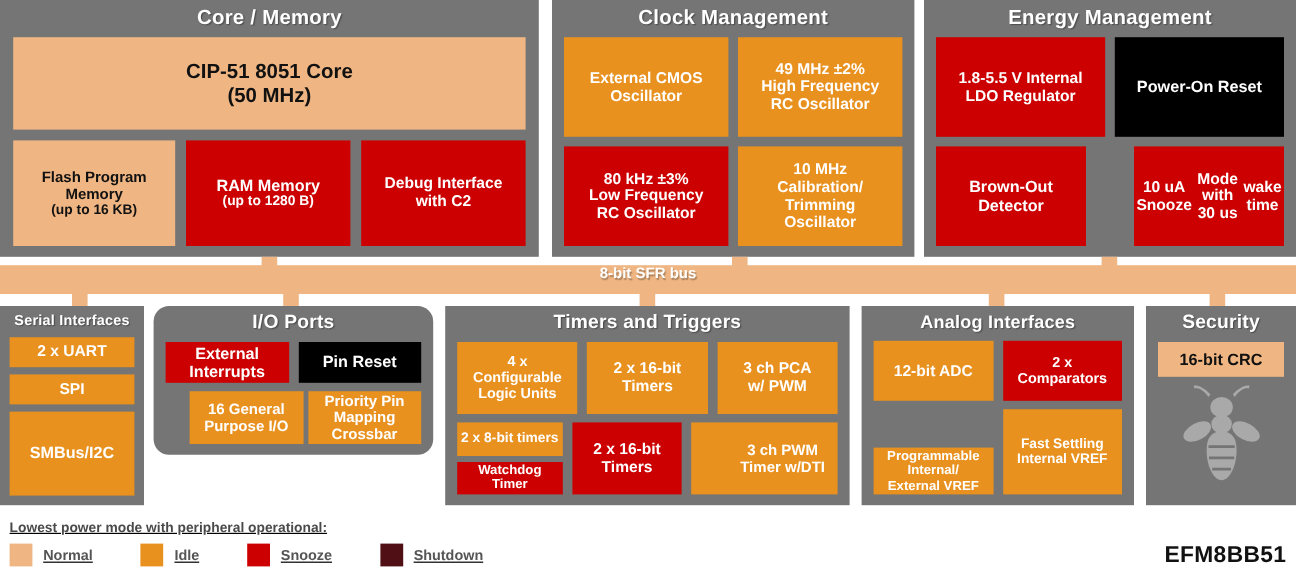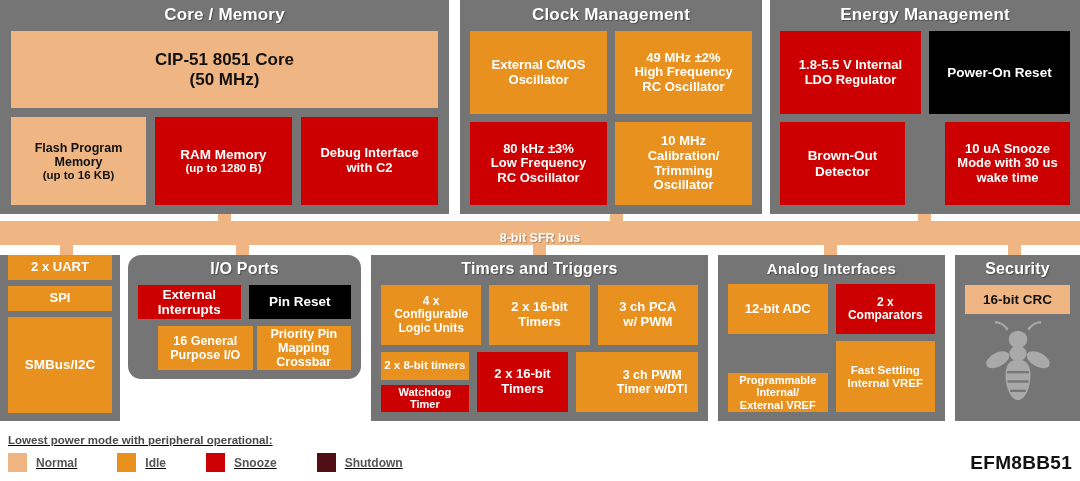--- a/index.html
+++ b/index.html
@@ -46,21 +46,21 @@
   .c-shutdown { background: #000000; color: #ffffff; }
 
   
   #sfr-bus {
     position: absolute;
     left: 0; top: 221px; width: 1080px; height: 24px;
     background: #efb683;
     color: #ffffff;
     font-weight: bold;
     font-size: 12.5px;
-    display: flex; align-items: flex-end; justify-content: center;
+    display: flex; align-items: flex-start; justify-content: center;
     text-shadow: 1px 1px 1px rgba(0,0,0,.3);
   }
   .conn {
     position: absolute;
     background: #efb683;
     width: 13px;
   }
 
   
   #legend { position: absolute; left: 8px; top: 434px; width: 640px; text-decoration: underline; }
@@ -151,21 +151,21 @@
         </div>
         <div class="blk c-shutdown" style="flex:1;font-size:13.5px;flex-direction:column;">
           <span>Power-On Reset</span>
         </div>
       </div>
       <div style="display:flex;flex:1;gap:8px;border-radius:22px;">
         <div class="blk c-snooze" style="flex:1;font-size:13.5px;flex-direction:column;">
           <span>Brown-Out</span>
           <span>Detector</span>
         </div>
-        <div class="blk c-snooze" style="flex:1;font-size:13px;flex-direction:column;margin-left:32px;">
+        <div class="blk c-snooze" style="flex:1;font-size:13px;flex-direction:row;margin-left:32px;">
           <span>10 uA Snooze</span>
           <span>Mode with 30 us</span>
           <span>wake time</span>
         </div>
       </div>
     </div>
   </div>
 
   <div class="conn" style="left:218px;top:214px;height:9px;"></div>
   <div class="conn" style="left:610px;top:214px;height:9px;"></div>
@@ -175,20 +175,21 @@
     <span>8-bit SFR bus</span>
   </div>
 
   <div class="conn" style="left:60px;top:245px;height:10px;"></div>
   <div class="conn" style="left:236px;top:245px;height:10px;"></div>
   <div class="conn" style="left:533px;top:245px;height:10px;"></div>
   <div class="conn" style="left:824px;top:245px;height:10px;"></div>
   <div class="conn" style="left:1008px;top:245px;height:10px;"></div>
 
   <div class="panel" style="left:0;top:255px;width:120px;height:166px;">
+    <div class="panel-title" style="font-size:12px;padding:5px 0 7px;">Serial Interfaces</div>
     <div class="panel-body" style="flex-direction:column;padding:0 8px 8px;gap:6px;">
       <div class="blk c-idle" style="height:25px;font-size:13px;">
         <span>2 x UART</span>
       </div>
       <div class="blk c-idle" style="height:25px;font-size:13px;">
         <span>SPI</span>
       </div>
       <div class="blk c-idle" style="flex:1;font-size:13.5px;">
         <span>SMBus/I2C</span>
       </div>

